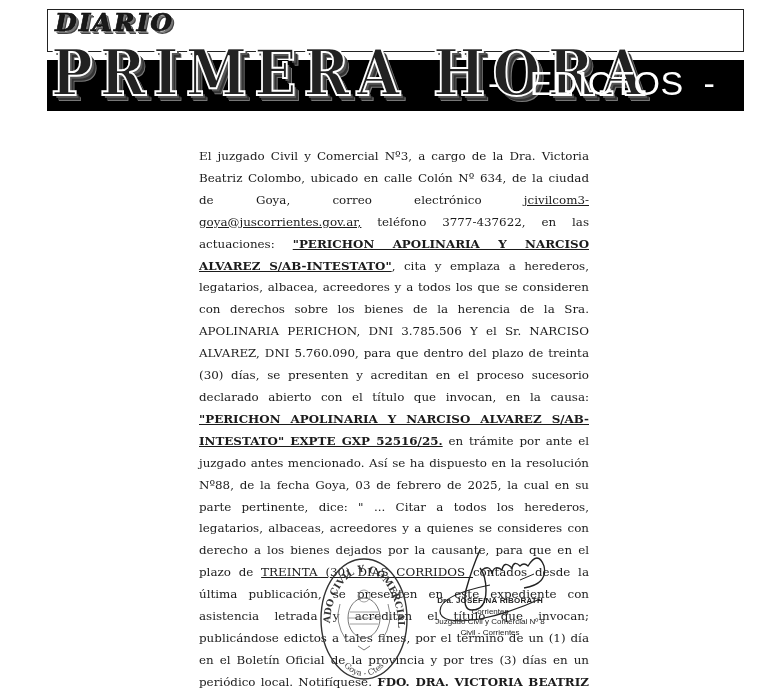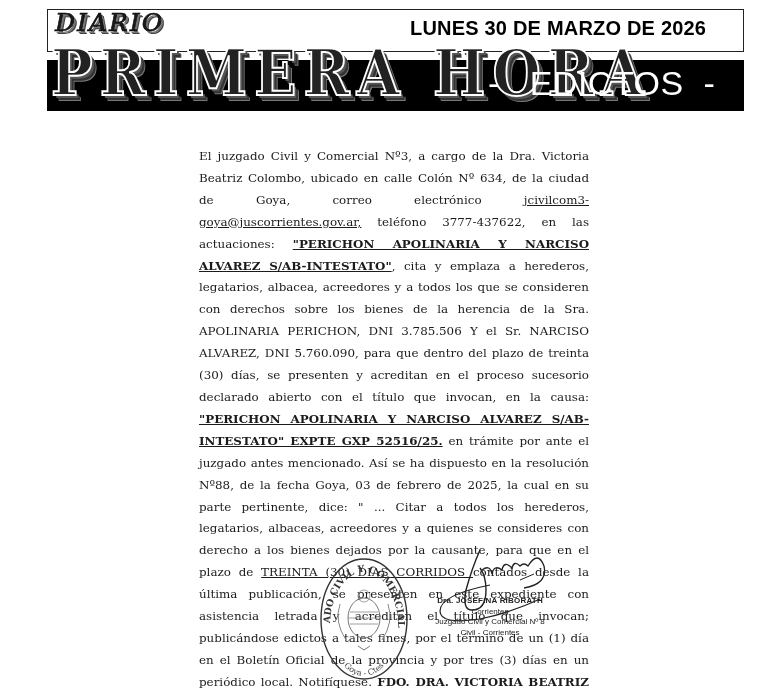--- a/index.html
+++ b/index.html
@@ -10,21 +10,21 @@
   .header { position: absolute; left: 0; top: 0; width: 766px; height: 120px; }
   .header-box {
     position: absolute; left: 47px; top: 9px; width: 695px; height: 41px;
     border: 1.5px solid #222; background: #fff;
   }
   .header-band {
     position: absolute; left: 47px; top: 60px; width: 697px; height: 51px; background: #000;
   }
   .masthead-small {
     position: absolute; left: 55px; top: 8px;
-    font-family: "DejaVu Serif", serif; font-weight: normal; font-style: italic;
+    font-family: "DejaVu Serif", serif; font-weight: bold; font-style: italic;
     font-size: 25px; letter-spacing: 2px; color: #1a1a1a;
     text-shadow: 2px 2px 0 #777, 3px 3px 0 #444;
     -webkit-text-stroke: 0.6px #000;
   }
   .masthead-big {
     position: absolute; left: 51px; top: 36px;
     font-family: "DejaVu Serif", serif; font-weight: bold;
     font-size: 63px; letter-spacing: 8px; color: #222;
     -webkit-text-stroke: 2px #fff;
     text-shadow: 3px 3px 0 #555, 5px 5px 0 #333, 6px 6px 0 #777;
@@ -65,21 +65,20 @@
   .sig-name { font-weight: bold; letter-spacing: 0.2px; }
 </style>
 </head>
 <body>
 
 <div class="header">
   <div class="header-box"></div>
   <div class="header-band"></div>
   <div class="masthead-small">DIARIO</div>
   <div class="masthead-big">PRIMERA HORA</div>
-  <div class="header-date">LUNES 30 DE MARZO DE 2026</div>
   <div class="section-label">-   EDICTOS  -</div>
 </div>
 
 <div class="doc">
   <p><span>El juzgado Civil y Comercial Nº3, a cargo de la Dra. Victoria Beatriz Colombo, ubicado en calle Colón Nº 634, de la ciudad de Goya, correo electrónico </span><span class="email">jcivilcom3-goya@juscorrientes.gov.ar,</span><span> teléfono 3777-437622, en las actuaciones: </span><span class="u b">"PERICHON APOLINARIA Y NARCISO ALVAREZ S/AB-INTESTATO"</span><span>, cita y emplaza a herederos, legatarios, albacea, acreedores y a todos los que se consideren con derechos sobre los bienes de la herencia de la Sra. APOLINARIA PERICHON, DNI 3.785.506 Y el Sr. NARCISO ALVAREZ, DNI 5.760.090, para que dentro del plazo de treinta (30) días, se presenten y acreditan en el proceso sucesorio declarado abierto con el título que invocan, en la causa: </span><span class="u b">"PERICHON APOLINARIA Y NARCISO ALVAREZ S/AB-INTESTATO" EXPTE GXP 52516/25.</span><span> en trámite por ante el juzgado antes mencionado. Así se ha dispuesto en la resolución Nº88, de la fecha Goya, 03 de febrero de 2025, la cual en su parte pertinente, dice: " ... Citar a todos los herederos, legatarios, albaceas, acreedores y a quienes se consideres con derecho a los bienes dejados por la causante, para que en el plazo de </span><span class="u">TREINTA (30) DIAS CORRIDOS </span><span>contados desde la última publicación, se presenten en este expediente con asistencia letrada y acrediten el título que invocan; publicándose edictos a tales fines, por el término de un (1) día en el Boletín Oficial de la provincia y por tres (3) días en un periódico local. Notifíquese. </span><span class="b">FDO. DRA. VICTORIA BEATRIZ COLOMBO.</span><span> JUEZA. JUZGADO CIVIL Y COMERCIAL N° 3 – GOYA – CTES.</span></p>
 </div>
 
 <svg class="seal" viewBox="0 0 92 126">
   <defs>
     <path id="sealArc" d="M 12 70 A 34 54 0 0 1 80 70"></path>

